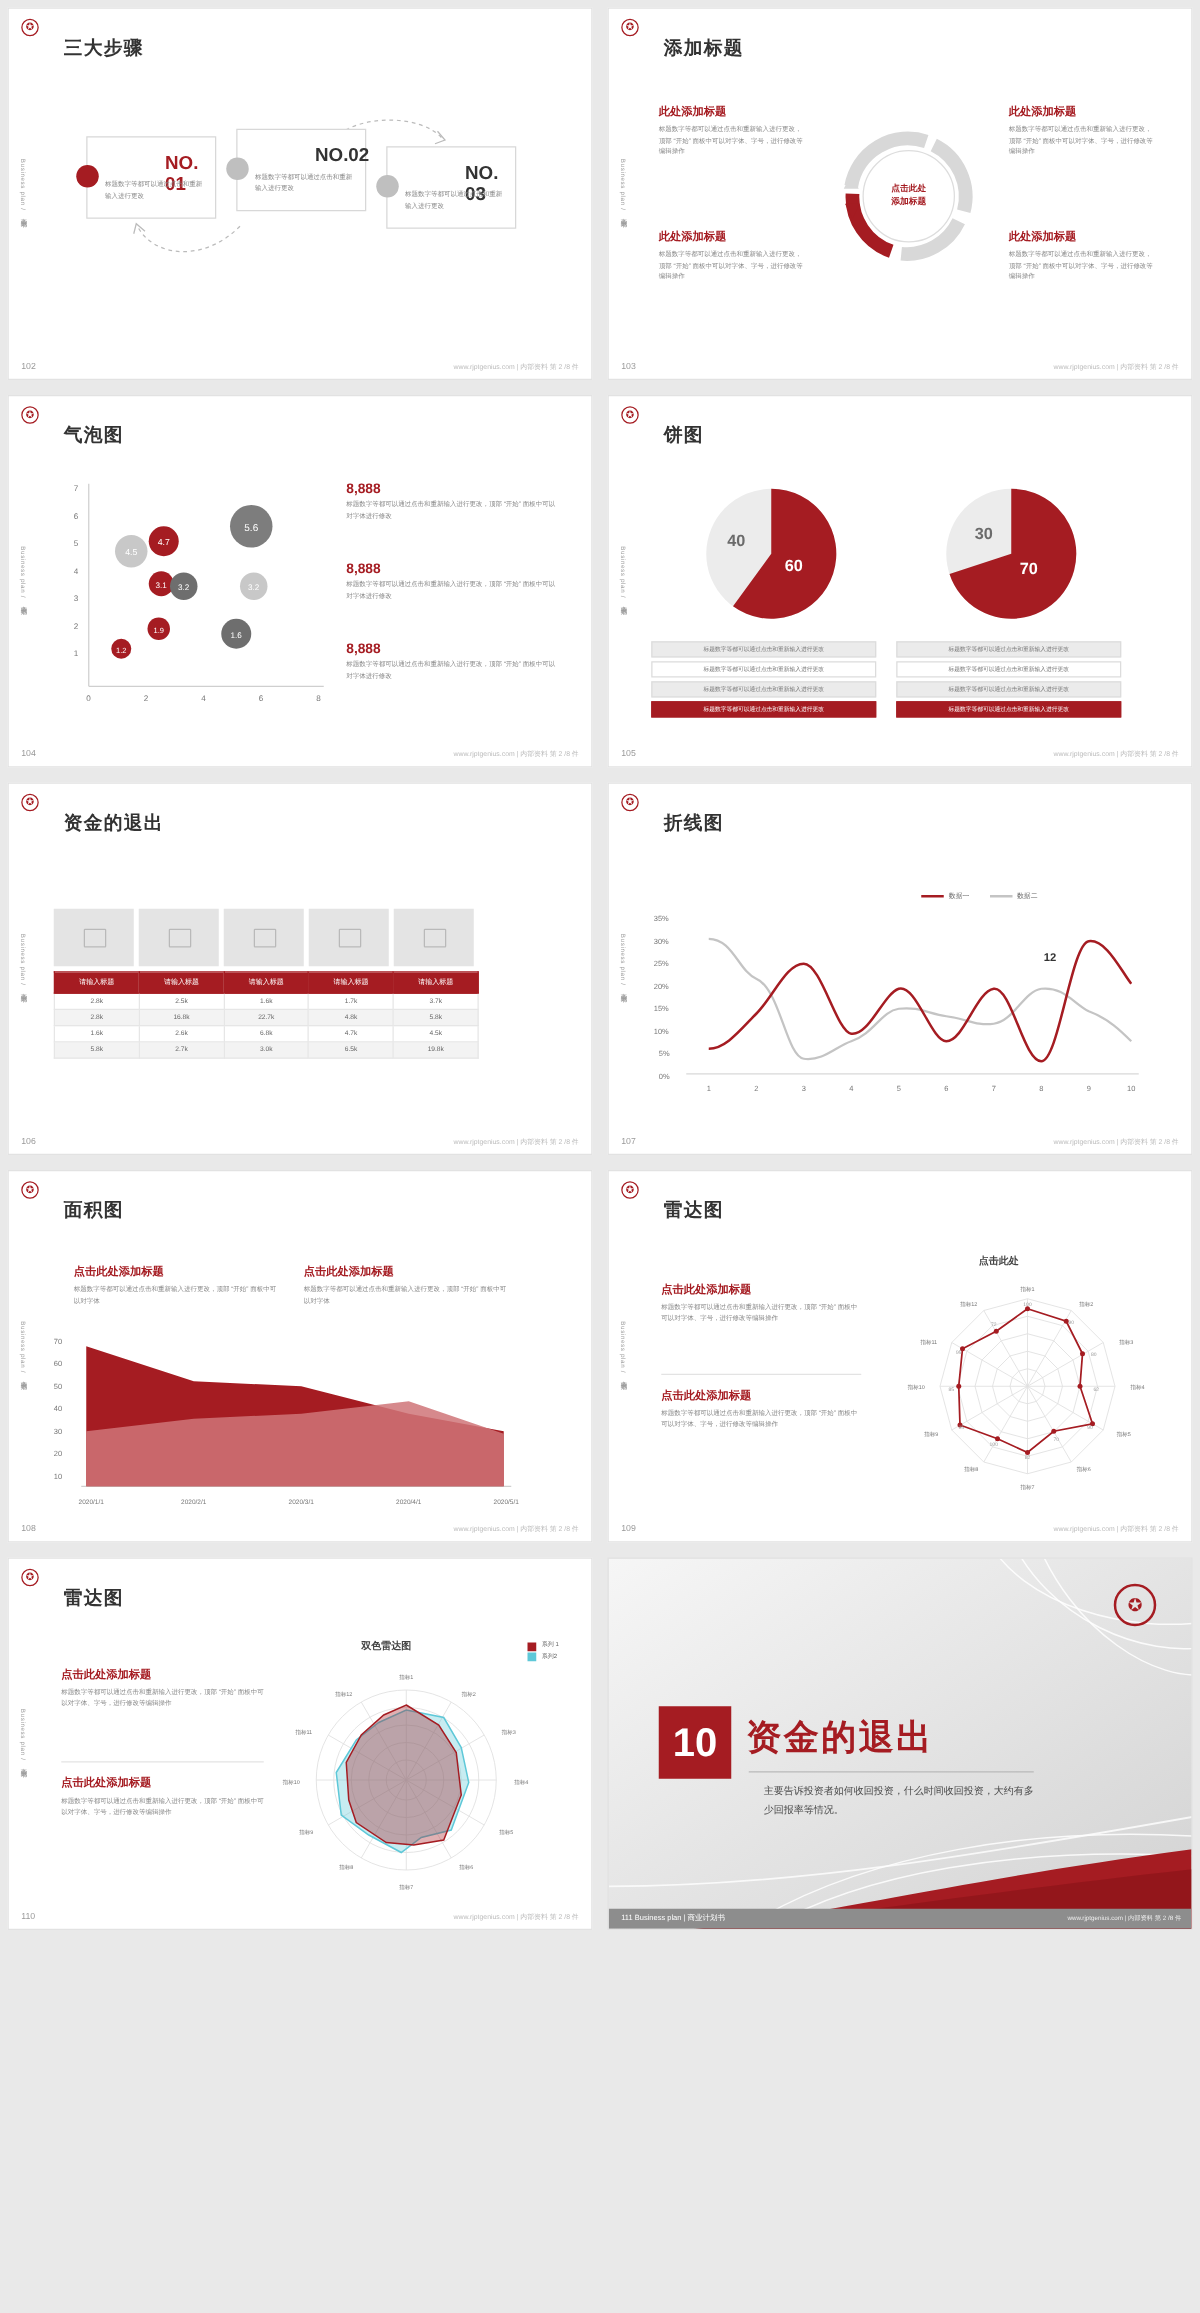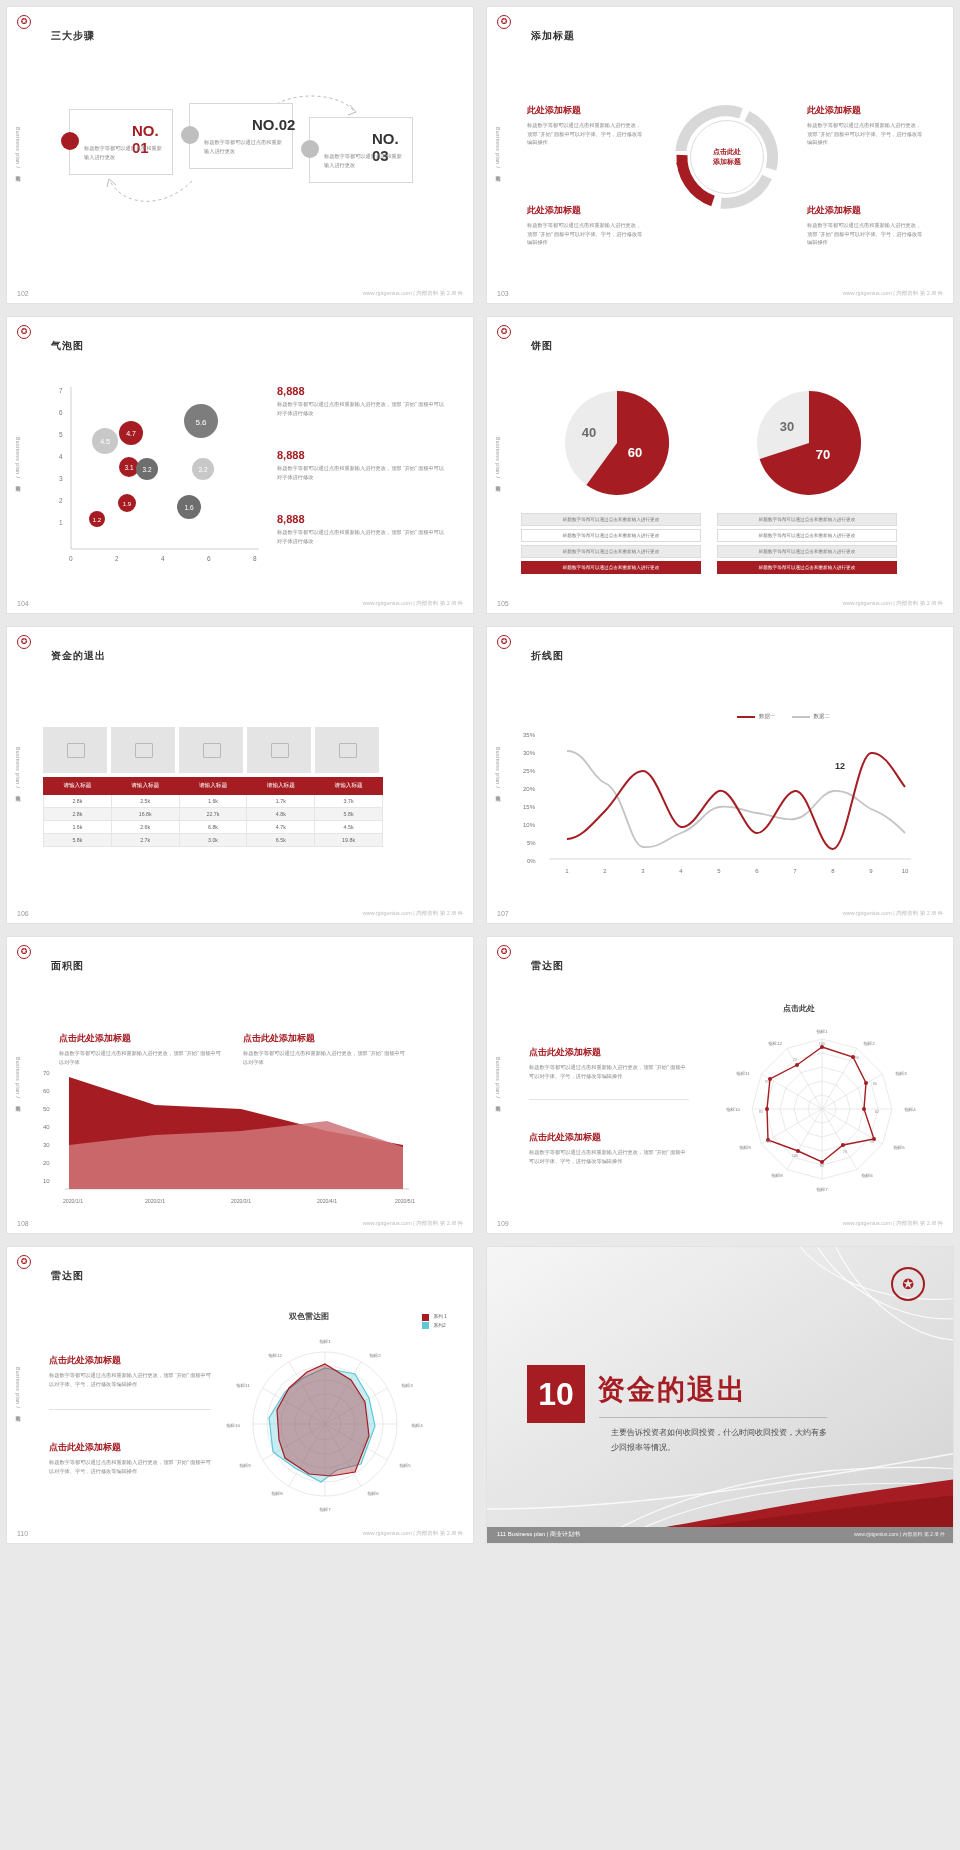--- a/index.html
+++ b/index.html
@@ -43,25 +43,25 @@
   .pagenum {
     position: absolute; left: 10px; bottom: 6px;
     font-size: 7px; color: #999;
   }
   .footer-right {
     position: absolute; right: 10px; bottom: 6px;
     font-size: 5.5px; color: #bbb;
   }
   .title {
     position: absolute; left: 44px; top: 22px;
-    font-size: 10px; color: #333; font-weight: bold; letter-spacing: 1px;
+    font-size: 15px; color: #333; font-weight: bold; letter-spacing: 1px;
   }
   .red { color: #a51c22; }
   .redhead {
-    color: #a51c22; font-weight: bold; font-size: 9px; margin-top: 21px;
+    color: #a51c22; font-weight: bold; font-size: 9px;
   }
   .body-txt {
     color: #888; font-size: 5.2px; line-height: 1.65;
   }
 
   
   .step-box {
     position: absolute; border: 1px solid #d8d8d8; background: #fff;
     width: 104px; height: 66px;
   }

